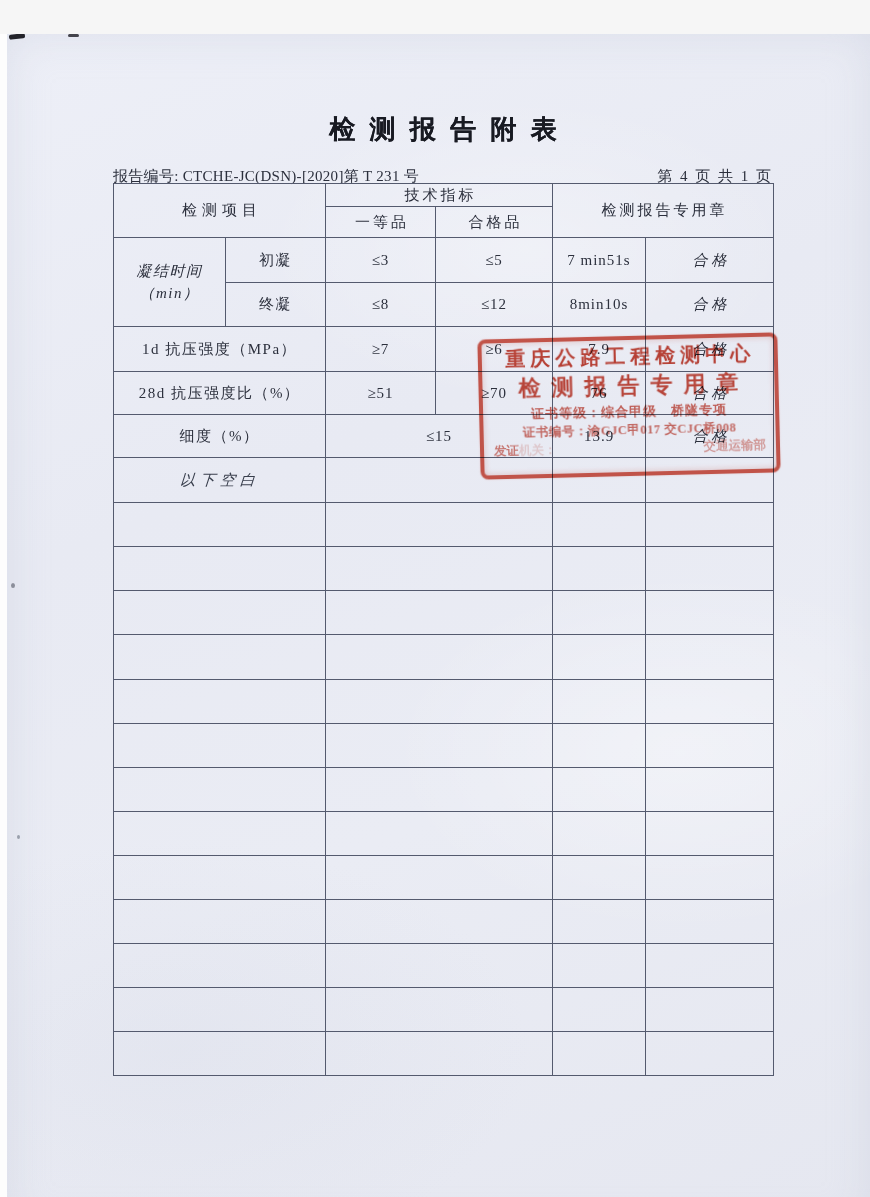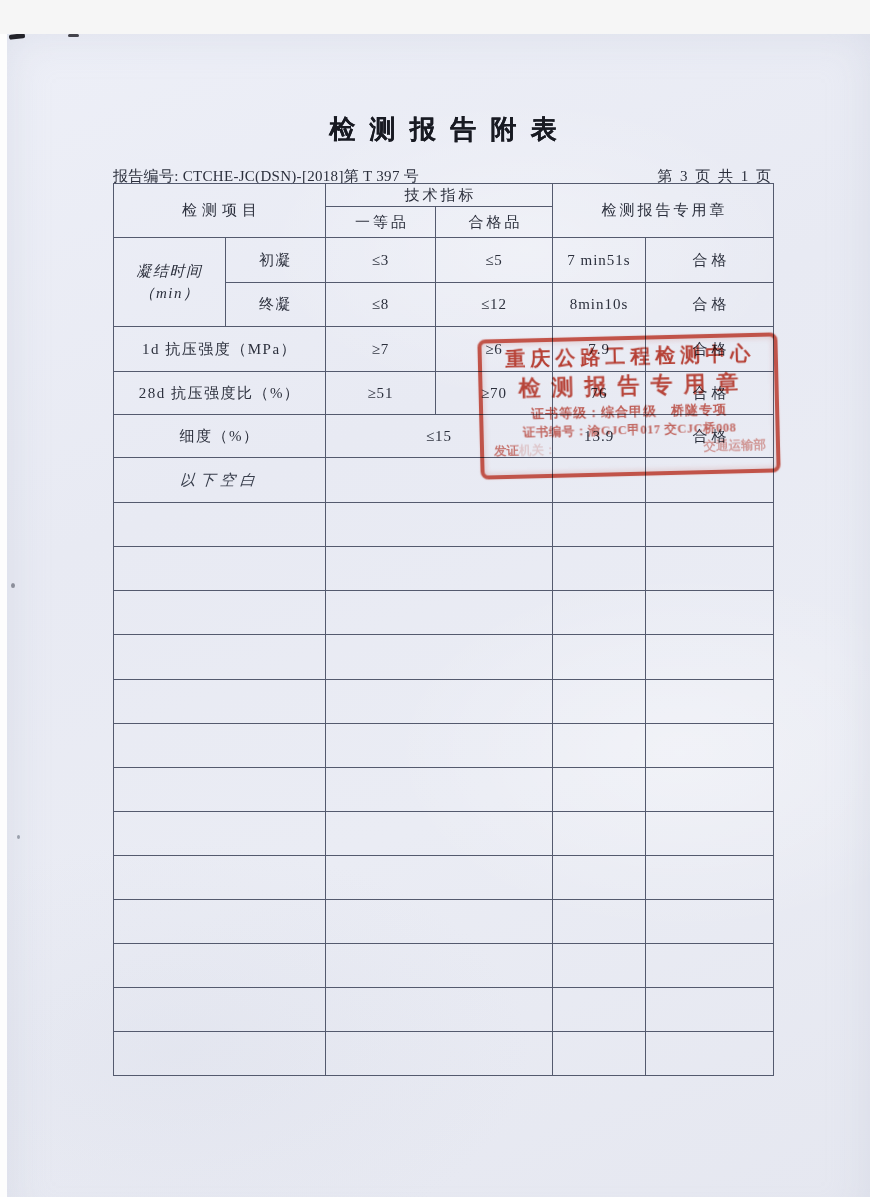--- a/index.html
+++ b/index.html
@@ -23,21 +23,21 @@
                border-collapse:collapse;table-layout:fixed;}
   .report th,.report td{border:1px solid #545a6e;padding:0;text-align:center;vertical-align:middle;
                font-size:15px;font-weight:400;color:#2c303d;}
   .report tr:nth-child(3n) td{border-top-color:#6a5a68;}
   .report tr:nth-child(4n) td{border-top-color:#4e5f6a;}
   .hdr{letter-spacing:5px;text-indent:5px;}
   .hdr-sub{letter-spacing:3px;text-indent:3px;}
   .item-cell{letter-spacing:1.5px;}
   .pre{white-space:pre-line;line-height:1.5;font-style:italic;}
   .num{font-family:"Liberation Serif","DejaVu Serif",serif;letter-spacing:1px;}
-  .ok{letter-spacing:4px;text-indent:4px;}
+  .ok{letter-spacing:4px;text-indent:4px;font-style:italic;}
   .blank-note{font-style:italic;letter-spacing:5px;color:#383e4c;transform:skewX(-4deg);}
   .row-h1{height:23px;} .row-h2{height:31px;}
   .row-45{height:45px;} .row-44{height:44px;} .row-43{height:43px;}
   .empty-row{height:44px;}
   
   .stamp{position:absolute;left:479px;top:302px;width:292px;height:132px;
          transform:rotate(-1.4deg);mix-blend-mode:multiply;z-index:5;
          border:4px solid rgba(199,44,26,.78);border-radius:8px;
          box-shadow:inset 0 0 6px rgba(199,44,26,.25), 0 0 2px rgba(199,44,26,.2);
          color:#c02c1c;text-align:center;filter:blur(.3px);}
@@ -59,22 +59,22 @@
 </style>
 </head>
 <body>
 
 <div class="page">
   <div class="paper"></div>
 
   <div class="content">
     <div class="doc-title">检测报告附表</div>
     <div class="meta">
-      <span class="left">报告编号: CTCHE-JC(DSN)-[2018]第 T 397 号</span>
-      <span class="right">第 3 页  共 1 页</span>
+      <span class="left">报告编号: CTCHE-JC(DSN)-[2020]第 T 231 号</span>
+      <span class="right">第 4 页  共 1 页</span>
     </div>
   </div>
 
   <table class="report">
     <colgroup>
       <col style="width:112px">
         <col style="width:100px">
         <col style="width:110px">
       <col style="width:117px">
         <col style="width:93px">

